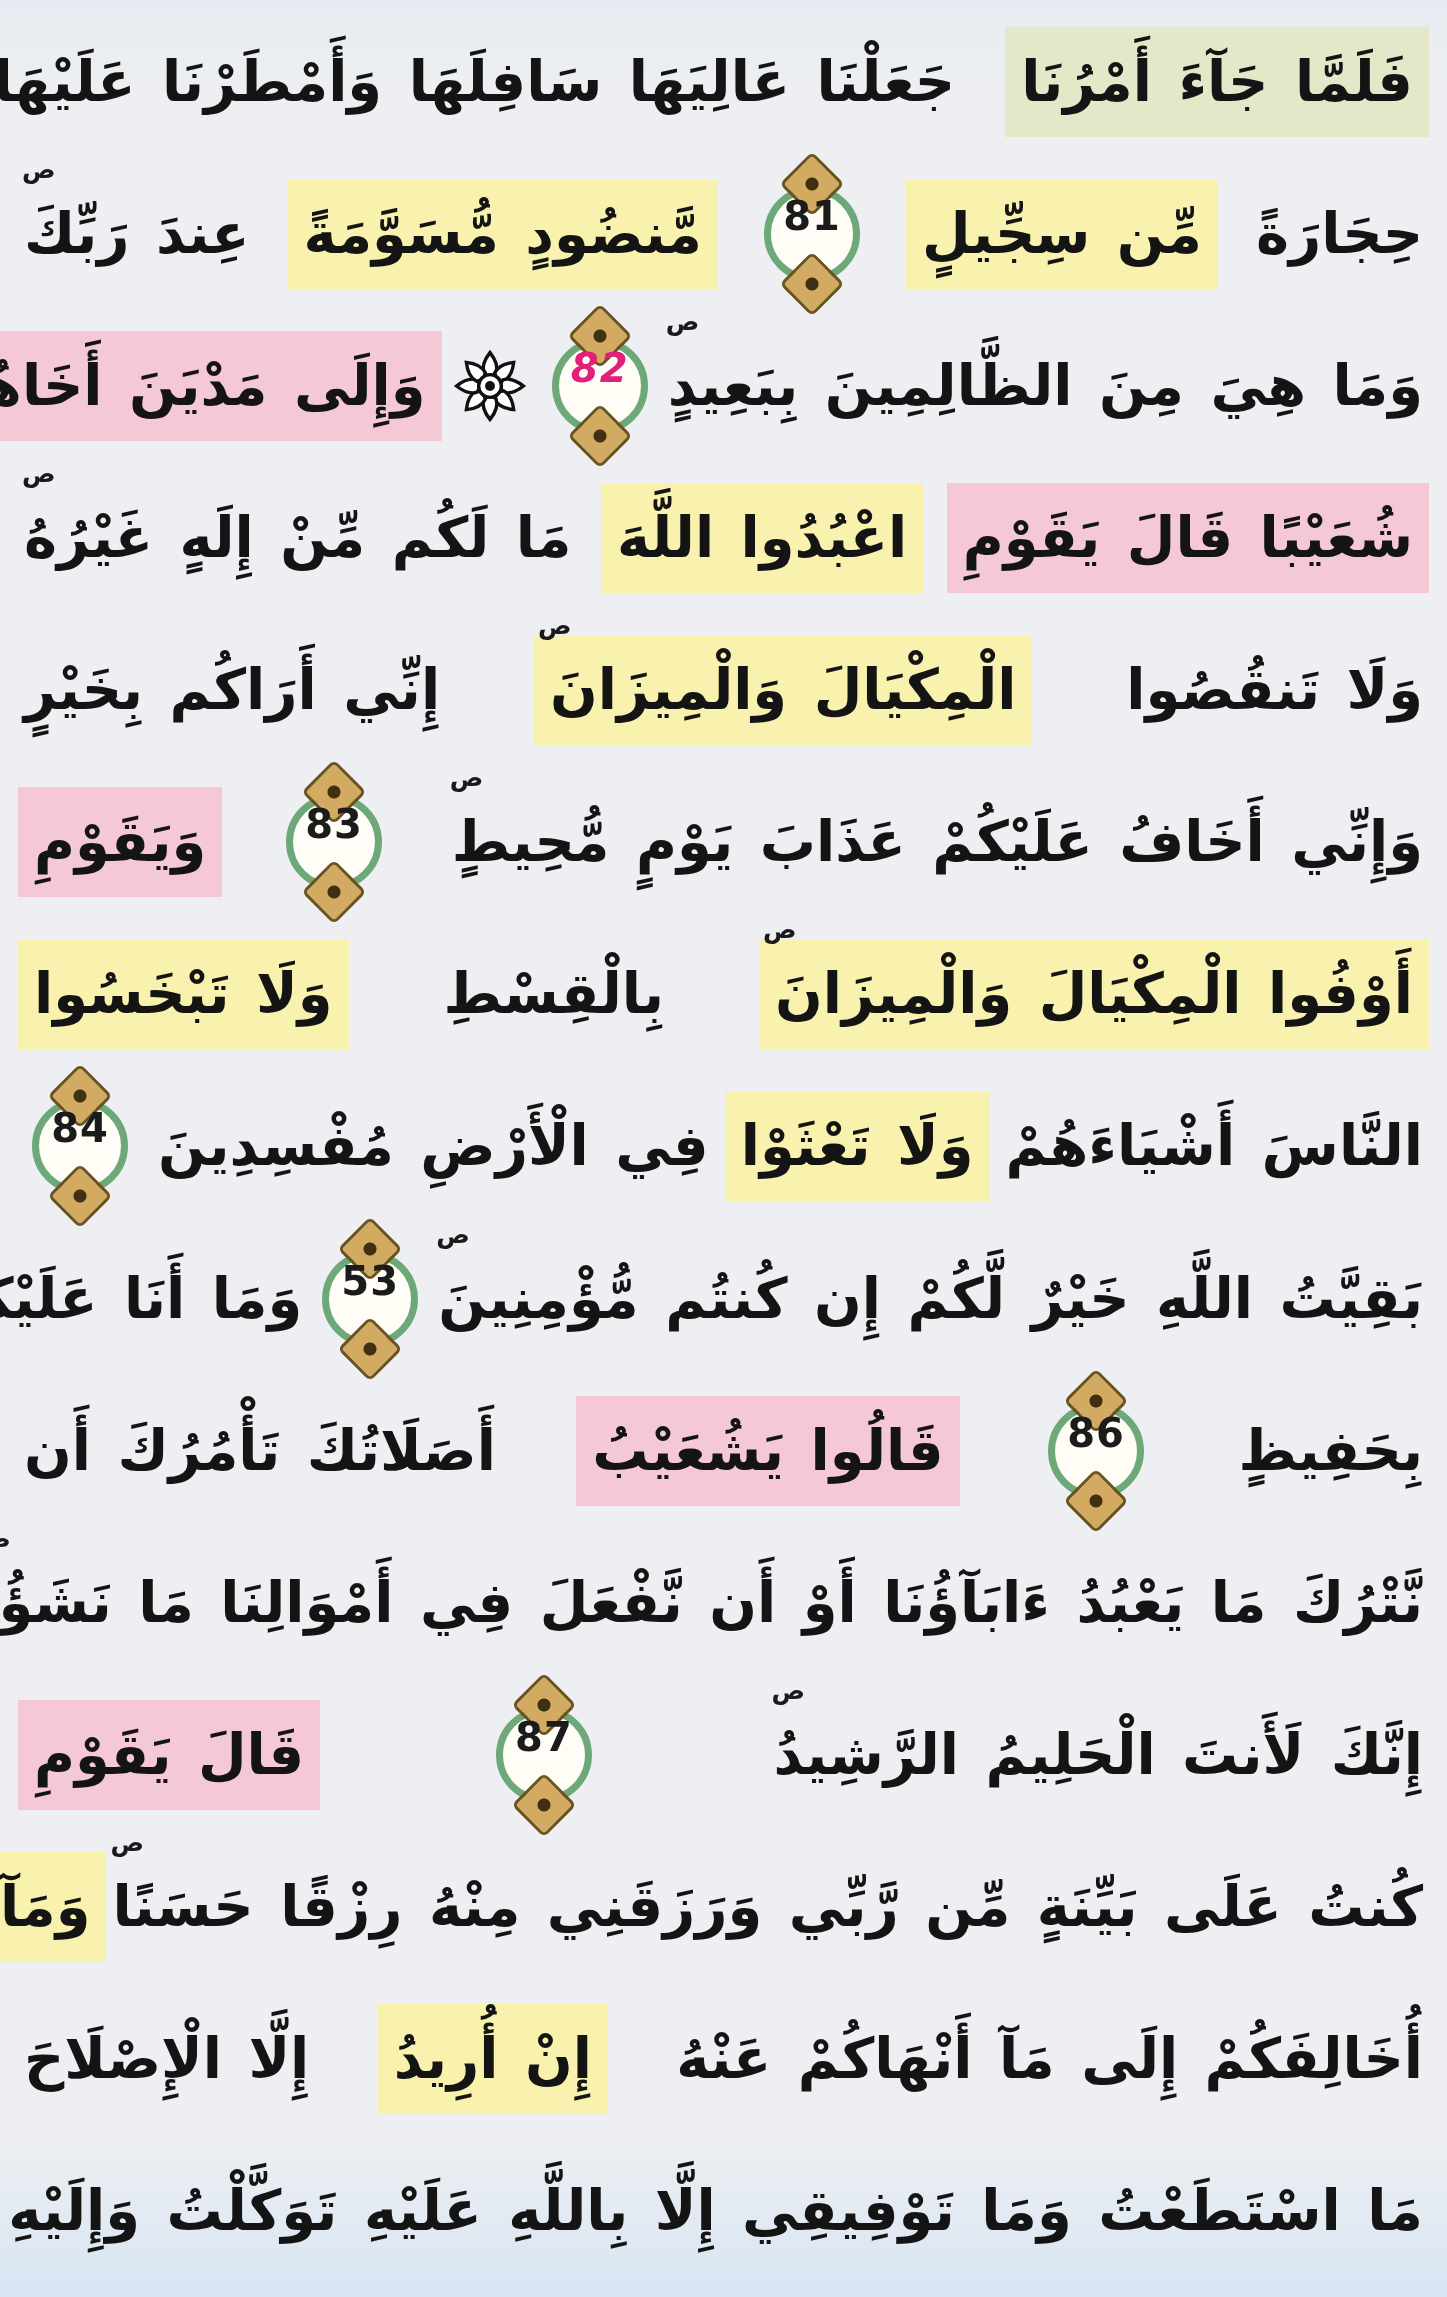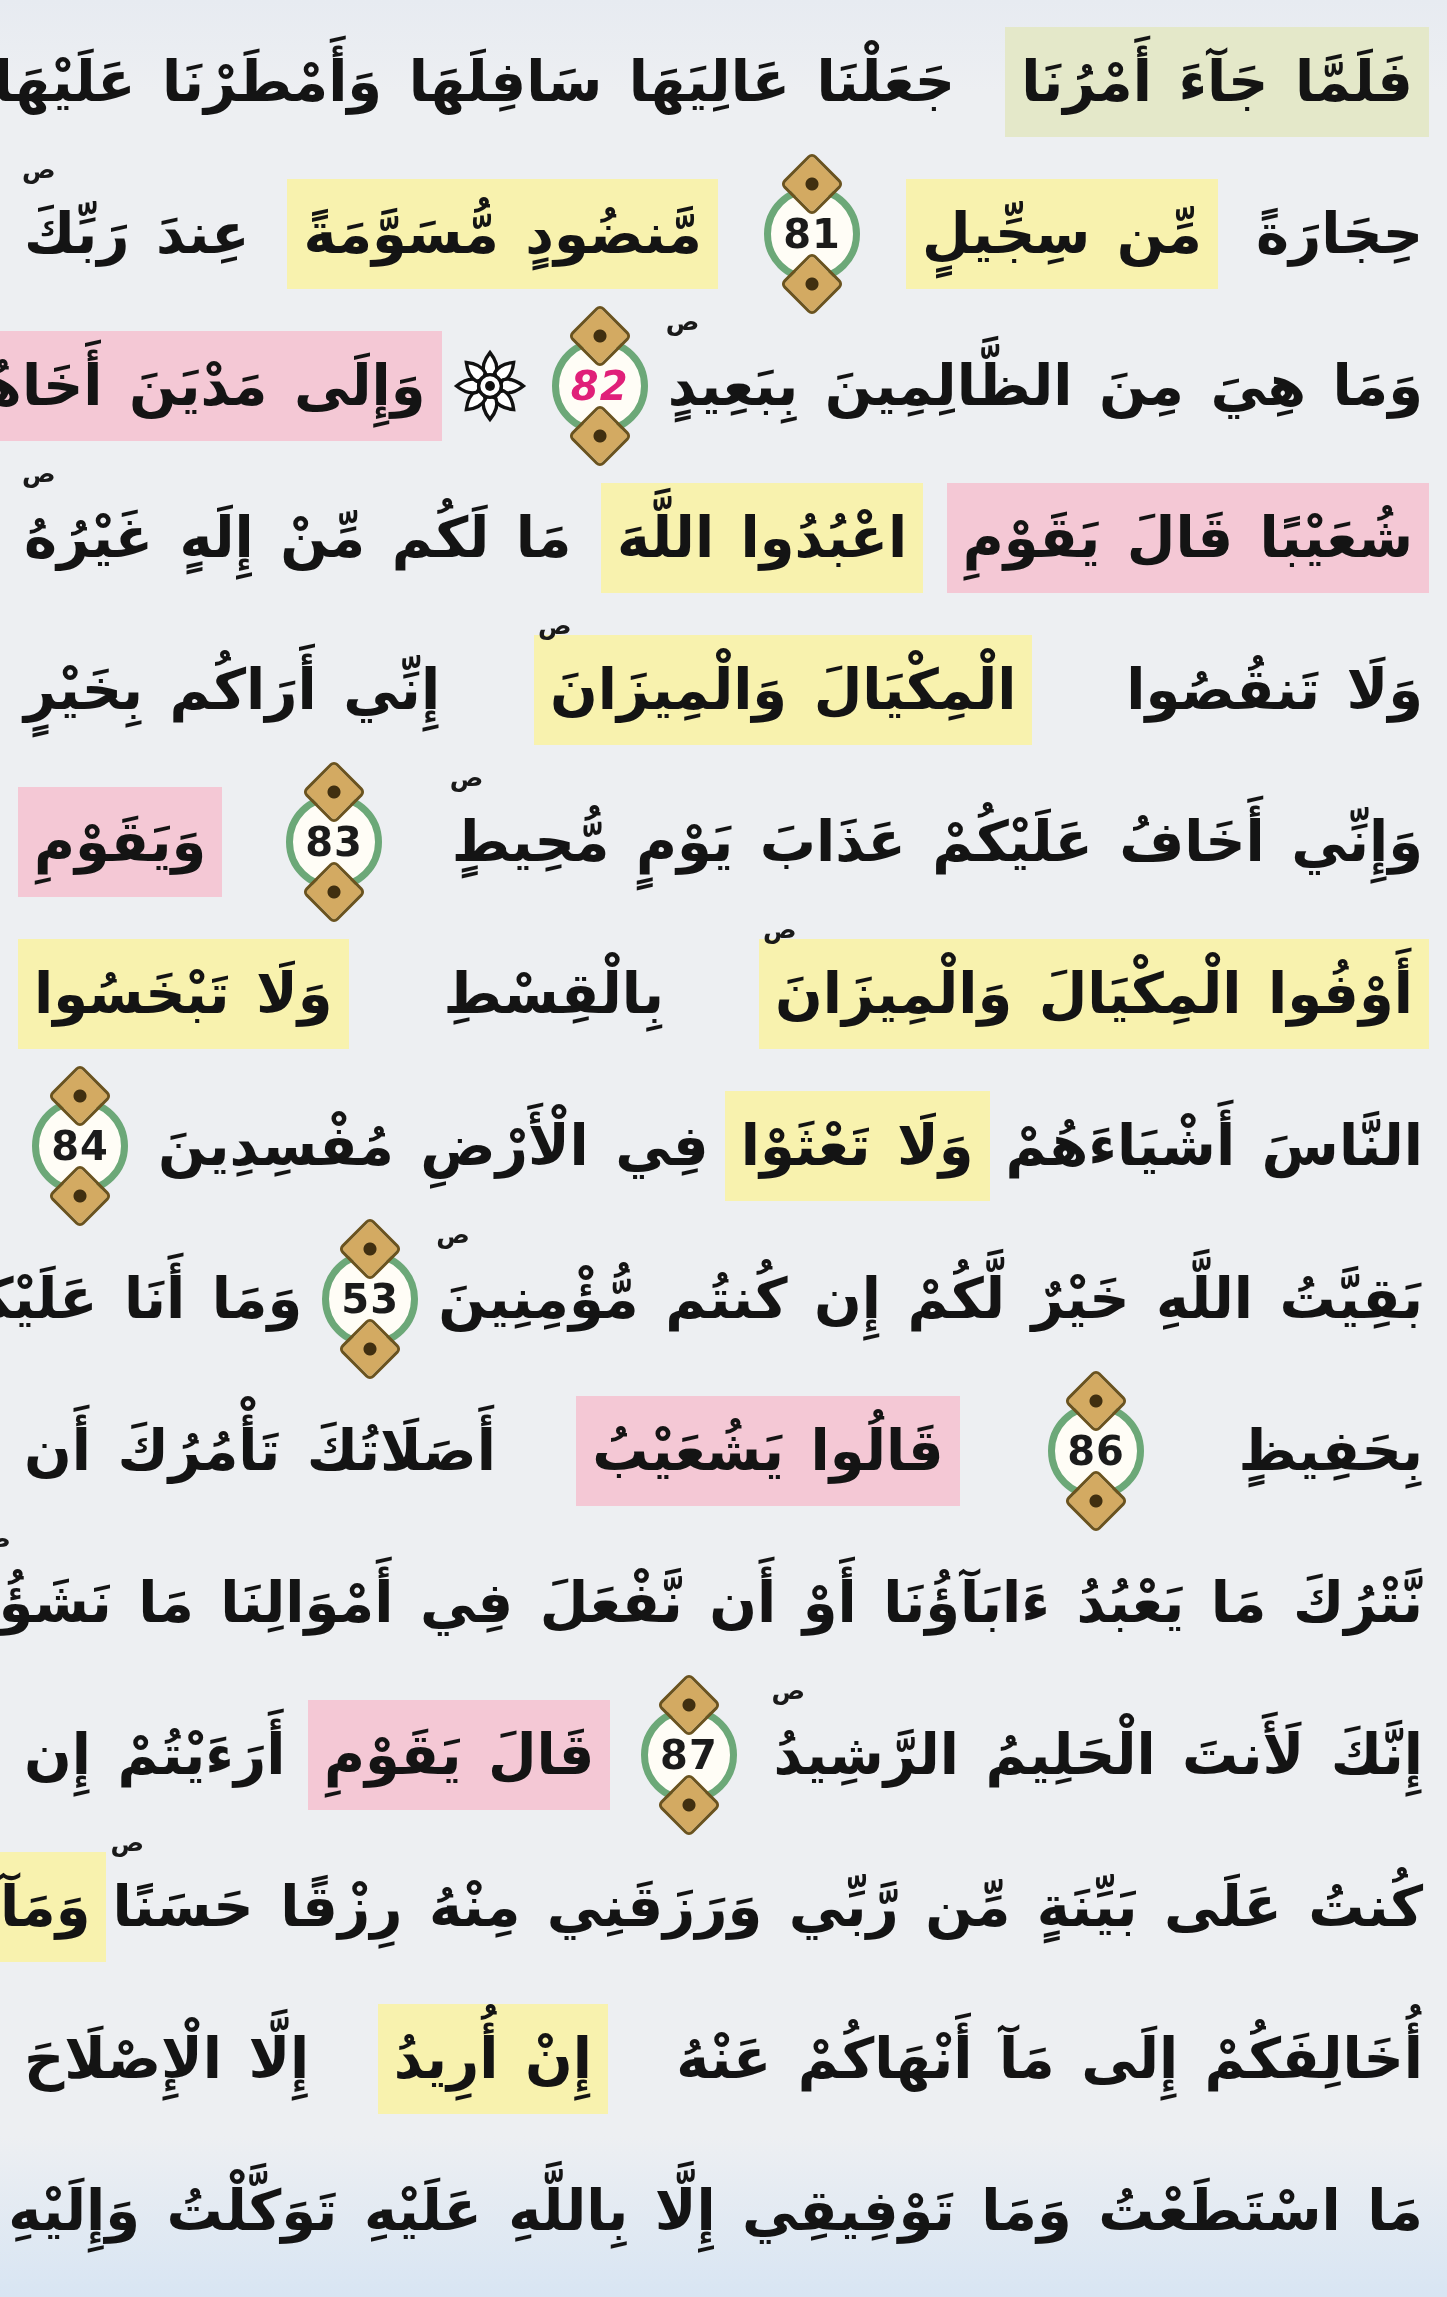--- a/index.html
+++ b/index.html
@@ -28,21 +28,21 @@
   .seg.hl-green{background:var(--highlight-green);padding:27px 16px;margin-left:44px;}
   .seg.hl-yellow{background:var(--highlight-yellow);padding:27px 16px;}
   .seg.hl-pink{background:var(--highlight-pink);padding:27px 16px;}
   .pausemark{
     position:absolute;top:-22px;left:4px;font-size:25px;font-weight:700;color:#1a1a1a;
   }
   .marker{
     position:relative;z-index:0;flex:0 0 auto;
     width:96px;height:96px;border-radius:50%;
     border:7px solid var(--marker-ring);background:var(--marker-fill);
-    display:inline-flex;align-items:center;justify-content:center;
+    display:inline-flex;align-items:flex-start;justify-content:center;
     margin:0 14px;
   }
   .marker::before,.marker::after{
     content:"";position:absolute;left:50%;width:40px;height:40px;z-index:-1;
     transform:translateX(-50%) rotate(45deg);
     background:radial-gradient(circle at 50% 50%,#402f10 0 6px,var(--marker-gold) 7px);
     border:3px solid var(--marker-gold-dark);border-radius:6px;
   }
   .marker::before{top:-32px;}
   .marker::after{bottom:-32px;}
@@ -152,21 +152,20 @@
       </div>
       <div class="line">
         <span class="seg hl-none">نَّتْرُكَ مَا يَعْبُدُ ءَابَآؤُنَا أَوْ أَن نَّفْعَلَ فِي أَمْوَالِنَا مَا نَشَؤُا<span class="pausemark">ص</span></span>
       </div>
       <div class="line">
         <span class="seg hl-none">إِنَّكَ لَأَنتَ الْحَلِيمُ الرَّشِيدُ<span class="pausemark">ص</span></span>
         <span class="marker">
           <span class="num">87</span>
         </span>
         <span class="seg hl-pink">قَالَ يَقَوْمِ</span>
-        <span class="seg hl-none">أَرَءَيْتُمْ إِن</span>
       </div>
       <div class="line">
         <span class="seg hl-none">كُنتُ عَلَى بَيِّنَةٍ مِّن رَّبِّي وَرَزَقَنِي مِنْهُ رِزْقًا حَسَنًا<span class="pausemark">ص</span></span>
         <span class="seg hl-yellow">وَمَآ أُرِيدُ</span>
       </div>
       <div class="line">
         <span class="seg hl-none">أُخَالِفَكُمْ إِلَى مَآ أَنْهَاكُمْ عَنْهُ</span>
         <span class="seg hl-yellow">إِنْ أُرِيدُ</span>
         <span class="seg hl-none">إِلَّا الْإِصْلَاحَ</span>
       </div>

